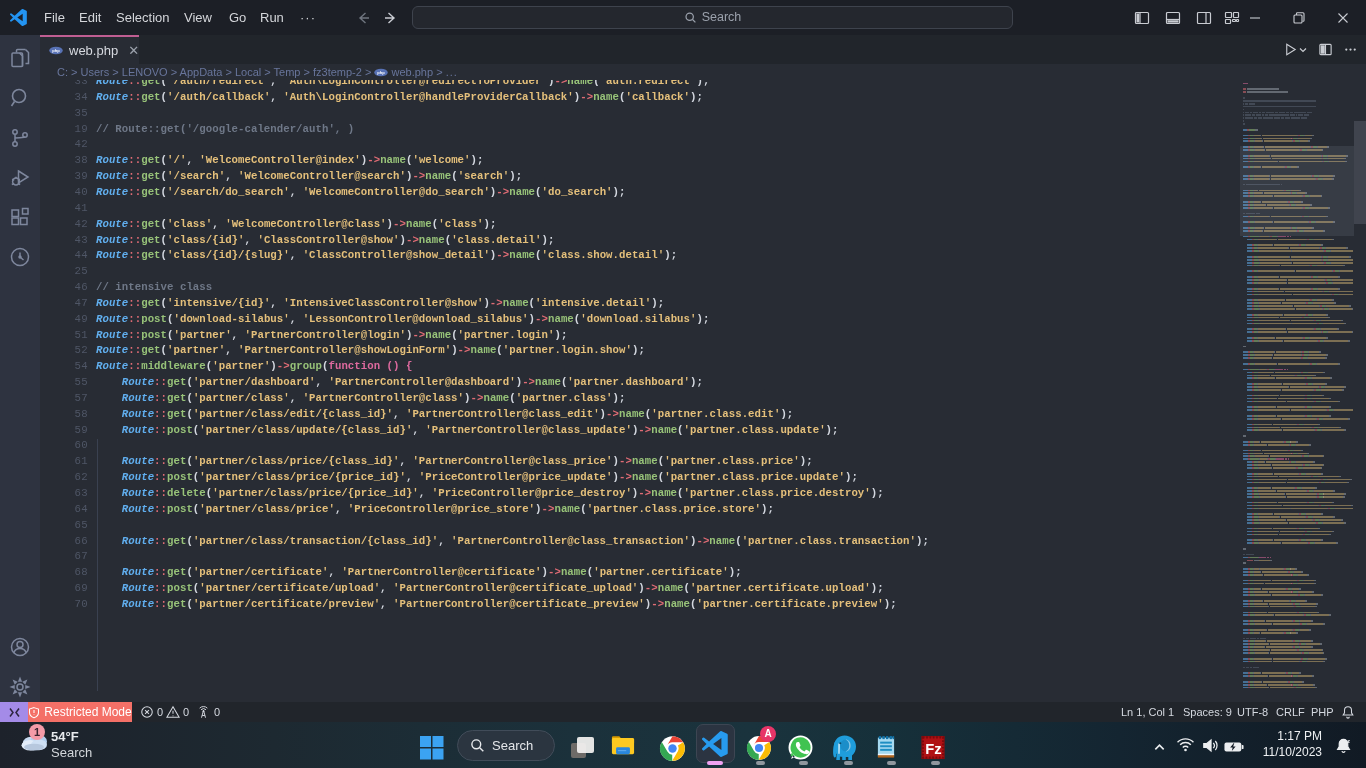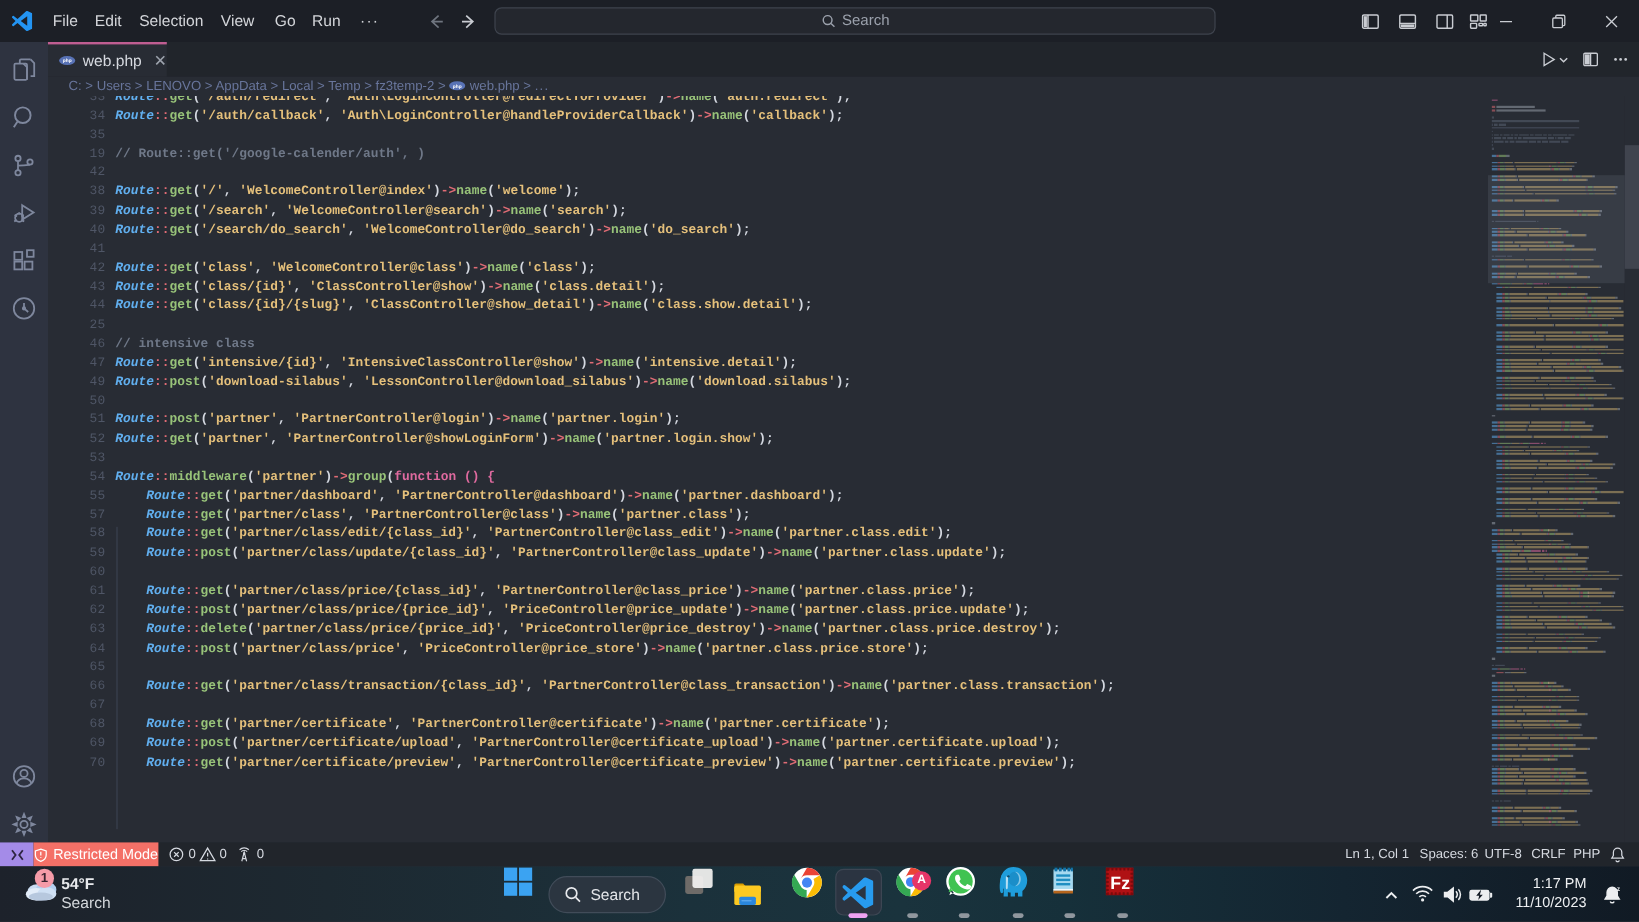--- a/index.html
+++ b/index.html
@@ -43,21 +43,21 @@
 #vp{position:absolute;left:1240px;top:146px;width:114px;height:90px;background:rgba(215,228,250,0.085)}
 #sbar{position:absolute;left:1354px;top:80px;width:12px;height:622px;background:#282c34}
 #sbsl{position:absolute;left:1354px;top:121px;width:12px;height:103px;background:rgba(190,200,220,0.16)}
 
 #status{position:absolute;left:0;top:702px;width:1366px;height:20px;background:#21252b;color:#d5d9e0;font-size:11px}
 #remote{position:absolute;left:0;top:0;width:28px;height:20px;background:#a48be8;display:flex;align-items:center;justify-content:center}
 #restricted{position:absolute;left:28px;top:0;width:104px;height:20px;background:#f47067;color:#fff;display:flex;align-items:center;justify-content:center;gap:4px;font-size:12px}
 .stitem{position:absolute;top:0;height:20px;line-height:20px}
 
 #task{position:absolute;left:0;top:722px;width:1366px;height:46px;background:linear-gradient(90deg,#1d222b 0%,#1d2931 20%,#1b313b 42%,#1a333d 55%,#16303a 65%,#142531 82%,#111a24 100%)}
-.ticon{position:absolute;top:0;width:26px;height:26px}
+.ticon{position:absolute;top:13px;width:26px;height:26px}
 .tdot{position:absolute;top:39px;width:9px;height:3.5px;border-radius:2px;background:#90979e}
 #wx{position:absolute;left:20px;top:0;width:200px;height:46px;color:#e8eaed}
 #pill{position:absolute;left:457px;top:8px;width:98px;height:31px;background:#2b3540;border:1px solid #414c59;border-radius:16px;color:#e4e6e9;font-size:13px;display:flex;align-items:center}
 #codetile{position:absolute;left:696px;top:2px;width:39px;height:39px;background:#2b3441;border:1px solid #3d4653;border-radius:7px}
 #codeul{position:absolute;left:707px;top:38.5px;width:16px;height:4px;border-radius:2px;background:#efa2f2}
 #tray{position:absolute;right:0;top:0;height:46px;width:260px;color:#eceef0}
 #clock{position:absolute;right:44px;top:6px;text-align:right;font-size:12px;line-height:16px;color:#eef0f2}
 </style></head>
 <body>
 <div id="s">
@@ -220,24 +220,22 @@
 <div class="row"><span class="num">39</span><span class="txt"><i class="kw">Route</i><span class="pk">::</span><span class="gr">get</span><span class="wh">(</span><span class="st">'/search'</span><span class="wh">, </span><span class="st">'WelcomeController@search'</span><span class="wh">)</span><span class="pk">-&gt;</span><span class="gr">name</span><span class="wh">(</span><span class="st">'search'</span><span class="wh">);</span></span></div>
 <div class="row"><span class="num">40</span><span class="txt"><i class="kw">Route</i><span class="pk">::</span><span class="gr">get</span><span class="wh">(</span><span class="st">'/search/do_search'</span><span class="wh">, </span><span class="st">'WelcomeController@do_search'</span><span class="wh">)</span><span class="pk">-&gt;</span><span class="gr">name</span><span class="wh">(</span><span class="st">'do_search'</span><span class="wh">);</span></span></div>
 <div class="row"><span class="num">41</span><span class="txt"></span></div>
 <div class="row"><span class="num">42</span><span class="txt"><i class="kw">Route</i><span class="pk">::</span><span class="gr">get</span><span class="wh">(</span><span class="st">'class'</span><span class="wh">, </span><span class="st">'WelcomeController@class'</span><span class="wh">)</span><span class="pk">-&gt;</span><span class="gr">name</span><span class="wh">(</span><span class="st">'class'</span><span class="wh">);</span></span></div>
 <div class="row"><span class="num">43</span><span class="txt"><i class="kw">Route</i><span class="pk">::</span><span class="gr">get</span><span class="wh">(</span><span class="st">'class/{id}'</span><span class="wh">, </span><span class="st">'ClassController@show'</span><span class="wh">)</span><span class="pk">-&gt;</span><span class="gr">name</span><span class="wh">(</span><span class="st">'class.detail'</span><span class="wh">);</span></span></div>
 <div class="row"><span class="num">44</span><span class="txt"><i class="kw">Route</i><span class="pk">::</span><span class="gr">get</span><span class="wh">(</span><span class="st">'class/{id}/{slug}'</span><span class="wh">, </span><span class="st">'ClassController@show_detail'</span><span class="wh">)</span><span class="pk">-&gt;</span><span class="gr">name</span><span class="wh">(</span><span class="st">'class.show.detail'</span><span class="wh">);</span></span></div>
 <div class="row"><span class="num">25</span><span class="txt"></span></div>
 <div class="row"><span class="num">46</span><span class="txt"><span class="cm">// intensive class</span></span></div>
 <div class="row"><span class="num">47</span><span class="txt"><i class="kw">Route</i><span class="pk">::</span><span class="gr">get</span><span class="wh">(</span><span class="st">'intensive/{id}'</span><span class="wh">, </span><span class="st">'IntensiveClassController@show'</span><span class="wh">)</span><span class="pk">-&gt;</span><span class="gr">name</span><span class="wh">(</span><span class="st">'intensive.detail'</span><span class="wh">);</span></span></div>
 <div class="row"><span class="num">49</span><span class="txt"><i class="kw">Route</i><span class="pk">::</span><span class="gr">post</span><span class="wh">(</span><span class="st">'download-silabus'</span><span class="wh">, </span><span class="st">'LessonController@download_silabus'</span><span class="wh">)</span><span class="pk">-&gt;</span><span class="gr">name</span><span class="wh">(</span><span class="st">'download.silabus'</span><span class="wh">);</span></span></div>
-<div class="row"><span class="num">50</span><span class="txt"></span></div>
 <div class="row"><span class="num">51</span><span class="txt"><i class="kw">Route</i><span class="pk">::</span><span class="gr">post</span><span class="wh">(</span><span class="st">'partner'</span><span class="wh">, </span><span class="st">'PartnerController@login'</span><span class="wh">)</span><span class="pk">-&gt;</span><span class="gr">name</span><span class="wh">(</span><span class="st">'partner.login'</span><span class="wh">);</span></span></div>
 <div class="row"><span class="num">52</span><span class="txt"><i class="kw">Route</i><span class="pk">::</span><span class="gr">get</span><span class="wh">(</span><span class="st">'partner'</span><span class="wh">, </span><span class="st">'PartnerController@showLoginForm'</span><span class="wh">)</span><span class="pk">-&gt;</span><span class="gr">name</span><span class="wh">(</span><span class="st">'partner.login.show'</span><span class="wh">);</span></span></div>
-<div class="row"><span class="num">53</span><span class="txt"></span></div>
 <div class="row"><span class="num">54</span><span class="txt"><i class="kw">Route</i><span class="pk">::</span><span class="gr">middleware</span><span class="wh">(</span><span class="st">'partner'</span><span class="wh">)</span><span class="pk">-&gt;</span><span class="gr">group</span><span class="wh">(</span><span class="fk">function</span><span class="wh"> </span><span class="fk">() {</span></span></div>
 <div class="row"><span class="num">55</span><span class="txt"><span class="wh">    </span><i class="kw">Route</i><span class="pk">::</span><span class="gr">get</span><span class="wh">(</span><span class="st">'partner/dashboard'</span><span class="wh">, </span><span class="st">'PartnerController@dashboard'</span><span class="wh">)</span><span class="pk">-&gt;</span><span class="gr">name</span><span class="wh">(</span><span class="st">'partner.dashboard'</span><span class="wh">);</span></span></div>
 <div class="row"><span class="num">57</span><span class="txt"><span class="wh">    </span><i class="kw">Route</i><span class="pk">::</span><span class="gr">get</span><span class="wh">(</span><span class="st">'partner/class'</span><span class="wh">, </span><span class="st">'PartnerController@class'</span><span class="wh">)</span><span class="pk">-&gt;</span><span class="gr">name</span><span class="wh">(</span><span class="st">'partner.class'</span><span class="wh">);</span></span></div>
 <div class="row"><span class="num">58</span><span class="txt"><span class="wh">    </span><i class="kw">Route</i><span class="pk">::</span><span class="gr">get</span><span class="wh">(</span><span class="st">'partner/class/edit/{class_id}'</span><span class="wh">, </span><span class="st">'PartnerController@class_edit'</span><span class="wh">)</span><span class="pk">-&gt;</span><span class="gr">name</span><span class="wh">(</span><span class="st">'partner.class.edit'</span><span class="wh">);</span></span></div>
 <div class="row"><span class="num">59</span><span class="txt"><span class="wh">    </span><i class="kw">Route</i><span class="pk">::</span><span class="gr">post</span><span class="wh">(</span><span class="st">'partner/class/update/{class_id}'</span><span class="wh">, </span><span class="st">'PartnerController@class_update'</span><span class="wh">)</span><span class="pk">-&gt;</span><span class="gr">name</span><span class="wh">(</span><span class="st">'partner.class.update'</span><span class="wh">);</span></span></div>
 <div class="row"><span class="num">60</span><span class="txt"></span></div>
 <div class="row"><span class="num">61</span><span class="txt"><span class="wh">    </span><i class="kw">Route</i><span class="pk">::</span><span class="gr">get</span><span class="wh">(</span><span class="st">'partner/class/price/{class_id}'</span><span class="wh">, </span><span class="st">'PartnerController@class_price'</span><span class="wh">)</span><span class="pk">-&gt;</span><span class="gr">name</span><span class="wh">(</span><span class="st">'partner.class.price'</span><span class="wh">);</span></span></div>
 <div class="row"><span class="num">62</span><span class="txt"><span class="wh">    </span><i class="kw">Route</i><span class="pk">::</span><span class="gr">post</span><span class="wh">(</span><span class="st">'partner/class/price/{price_id}'</span><span class="wh">, </span><span class="st">'PriceController@price_update'</span><span class="wh">)</span><span class="pk">-&gt;</span><span class="gr">name</span><span class="wh">(</span><span class="st">'partner.class.price.update'</span><span class="wh">);</span></span></div>
 <div class="row"><span class="num">63</span><span class="txt"><span class="wh">    </span><i class="kw">Route</i><span class="pk">::</span><span class="gr">delete</span><span class="wh">(</span><span class="st">'partner/class/price/{price_id}'</span><span class="wh">, </span><span class="st">'PriceController@price_destroy'</span><span class="wh">)</span><span class="pk">-&gt;</span><span class="gr">name</span><span class="wh">(</span><span class="st">'partner.class.price.destroy'</span><span class="wh">);</span></span></div>
 <div class="row"><span class="num">64</span><span class="txt"><span class="wh">    </span><i class="kw">Route</i><span class="pk">::</span><span class="gr">post</span><span class="wh">(</span><span class="st">'partner/class/price'</span><span class="wh">, </span><span class="st">'PriceController@price_store'</span><span class="wh">)</span><span class="pk">-&gt;</span><span class="gr">name</span><span class="wh">(</span><span class="st">'partner.class.price.store'</span><span class="wh">);</span></span></div>
@@ -486,21 +484,21 @@
         </svg> 0</span>
     <span class="stitem" style="left:166px;display:flex;align-items:center;gap:3px"><svg width="14" height="14" viewBox="0 0 16 16" fill="none" stroke="#d5d9e0" stroke-width="1.2">
           <path d="M8 2 L15 14 H1 Z"></path>
           <path d="M8 6.5 v3.5 M8 12 v0.8"></path>
         </svg> 0</span>
     <span class="stitem" style="left:196px;display:flex;align-items:center;gap:3px"><svg width="15" height="14" viewBox="0 0 16 16" fill="none" stroke="#d5d9e0" stroke-width="1.1">
           <path d="M5.7 14.5 L8 6 L10.3 14.5 M6.4 12 h3.2 M3.6 3.6 a6.2 6.2 0 0 1 8.8 0 M5.2 5.4 a4 4 0 0 1 5.6 0"></path>
           <circle cx="8" cy="7" r="1.1" fill="#d5d9e0" stroke="none"></circle>
         </svg> 0</span>
     <span class="stitem" style="left:1121px">Ln 1, Col 1</span>
-    <span class="stitem" style="left:1183px">Spaces: 6</span>
+    <span class="stitem" style="left:1183px">Spaces: 9</span>
     <span class="stitem" style="left:1237px">UTF-8</span>
     <span class="stitem" style="left:1276px">CRLF</span>
     <span class="stitem" style="left:1311px">PHP</span>
     <span class="stitem" style="left:1341px;display:flex;align-items:center;height:20px">
         <svg width="14" height="14" viewBox="0 0 16 16" fill="none" stroke="#d5d9e0" stroke-width="1.2">
           <path d="M8 2 a4 4 0 0 1 4 4 v3 l1.5 2.5 H2.5 L4 9 V6 a4 4 0 0 1 4 -4 Z"></path>
           <path d="M6.5 13.5 a1.5 1.5 0 0 0 3 0"></path>
         </svg>
       </span>
   </div>

